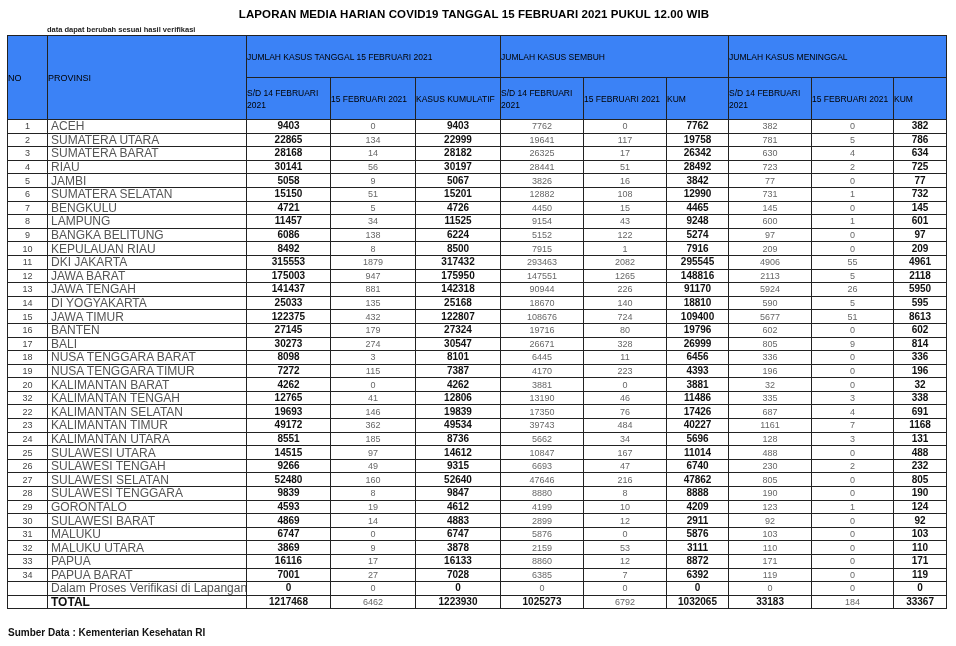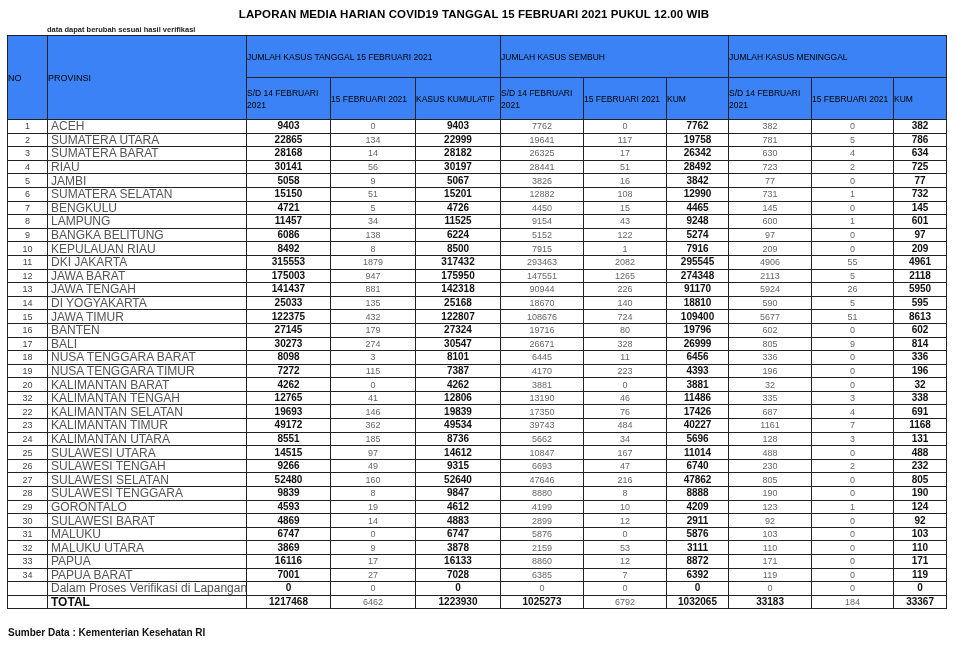--- a/index.html
+++ b/index.html
@@ -205,21 +205,21 @@
         <td class="b">4961</td>
       </tr>
       <tr>
         <td class="no">12</td>
         <td class="prov">JAWA BARAT</td>
         <td class="b">175003</td>
         <td class="g">947</td>
         <td class="b">175950</td>
         <td class="g">147551</td>
         <td class="g">1265</td>
-        <td class="b">274348</td>
+        <td class="b">148816</td>
         <td class="g">2113</td>
         <td class="g">5</td>
         <td class="b">2118</td>
       </tr>
       <tr>
         <td class="no">13</td>
         <td class="prov">JAWA TENGAH</td>
         <td class="b">141437</td>
         <td class="g">881</td>
         <td class="b">142318</td>

